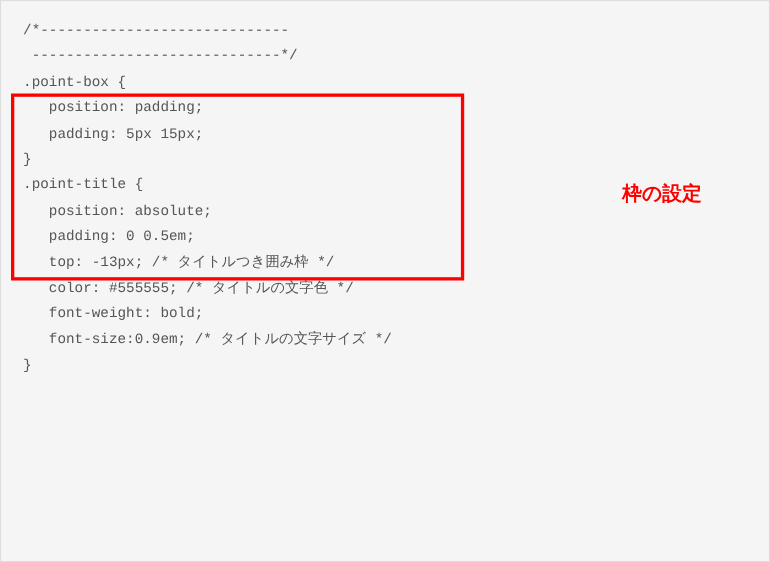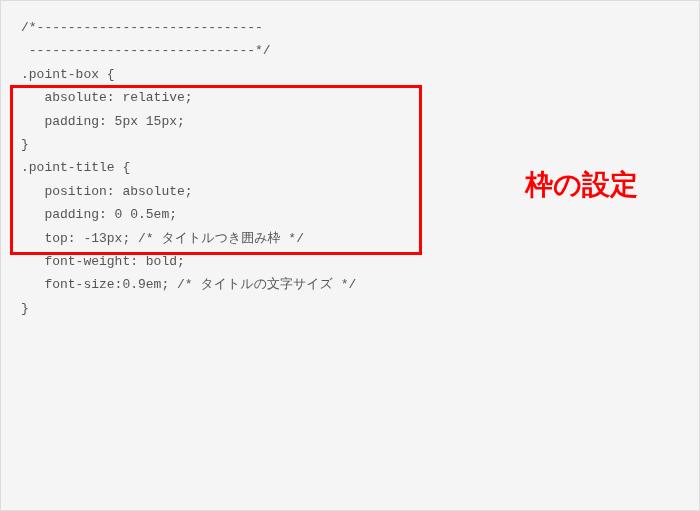--- a/index.html
+++ b/index.html
@@ -35,39 +35,40 @@
       top: 85px;
       width: 412px;
       height: 170px;
       pointer-events: none;
     }
     .annotation {
       position: absolute;
       right: 62px;
       top: 160px;
       color: #ff0000;
-      font-size: 28px;
+      font-size: 18px;
       font-weight: bold;
       font-family: "MS Gothic", sans-serif;
     }
   </style>
 </head>
 <body>
 
 <div class="code-container">
   <div class="code-line">/*-----------------------------</div>
   <div class="code-line"> -----------------------------*/</div>
   <div class="code-line">.point-box {</div>
-  <div class="code-line">   absolute: relative;</div>
+  <div class="code-line">   position: padding;</div>
   <div class="code-line">   padding: 5px 15px;</div>
   <div class="code-line">}</div>
   <div class="code-line"></div>
   <div class="code-line">.point-title {</div>
   <div class="code-line">   position: absolute;</div>
   <div class="code-line">   padding: 0 0.5em;</div>
   <div class="code-line">   top: -13px; /* タイトルつき囲み枠 */</div>
+  <div class="code-line">   color: #555555; /* タイトルの文字色 */</div>
   <div class="code-line">   font-weight: bold;</div>
   <div class="code-line">   font-size:0.9em; /* タイトルの文字サイズ */</div>
   <div class="code-line">}</div>
 </div>
 
 <div class="highlight-box"></div>
 <div class="annotation">枠の設定</div>
 
 </body></html>

